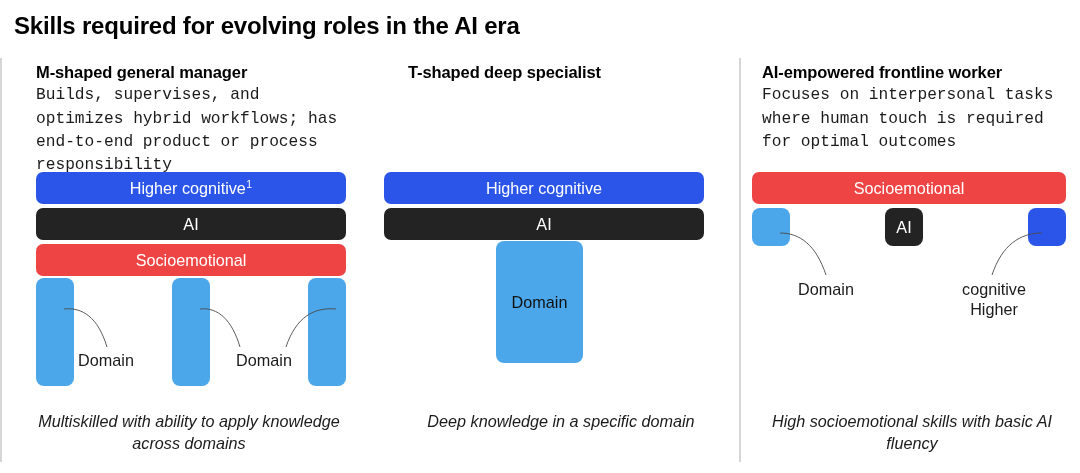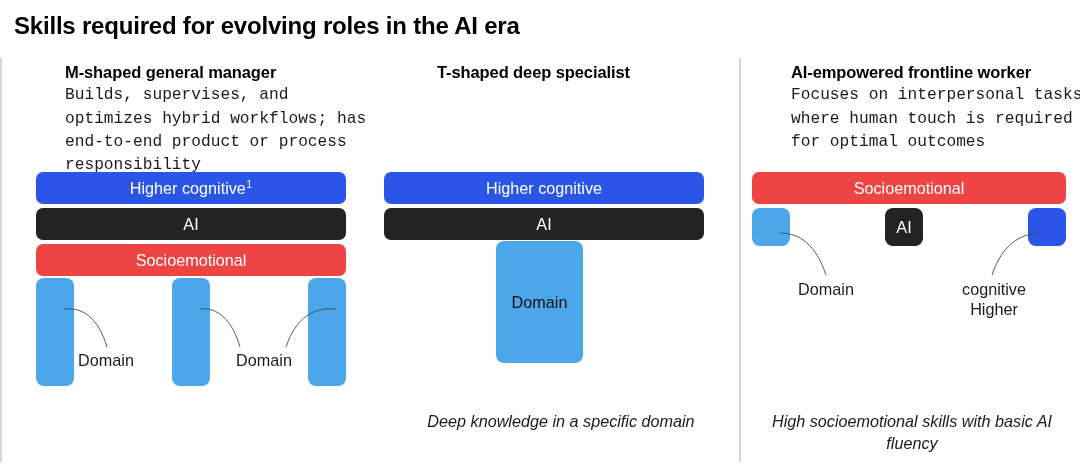--- a/index.html
+++ b/index.html
@@ -59,21 +59,20 @@
     background: #d6d6d8;
   }
   .divider-2 { left: 739px; }
 
   
   .col-head {
     position: absolute;
     left: 22px;
     top: 4px;
     width: 316px;
-    margin-left: 29px;
   }
   .col-2 .col-head { left: 10px; width: 310px; }
 
   .col-title {
     font-size: 16.5px;
     font-weight: bold;
     color: #000000;
     letter-spacing: -0.1px;
     margin: 0 0 1px 0;
     line-height: 1.30;
@@ -202,20 +201,21 @@
         <svg class="leader" viewBox="0 0 352 235">
           <path d="M 50 144 C 68 142, 84 152, 93 182"></path>
           <path d="M 186 144 C 204 142, 218 155, 226 182"></path>
           <path d="M 322 144 C 300 142, 282 152, 272 182"></path>
         </svg>
 
         <div class="leaf-label" style="left:27px; top:186px; width:130px;">Domain</div>
         <div class="leaf-label" style="left:185px; top:186px; width:130px;">Domain</div>
       </div>
 
+      <div class="col-caption">Multiskilled with ability to apply knowledge across domains</div>
     </div>
 
     <div class="col col-1">
 
       <div class="col-head">
         <div class="col-title">T-shaped deep specialist</div>
       </div>
 
       <div class="diagram">
 

